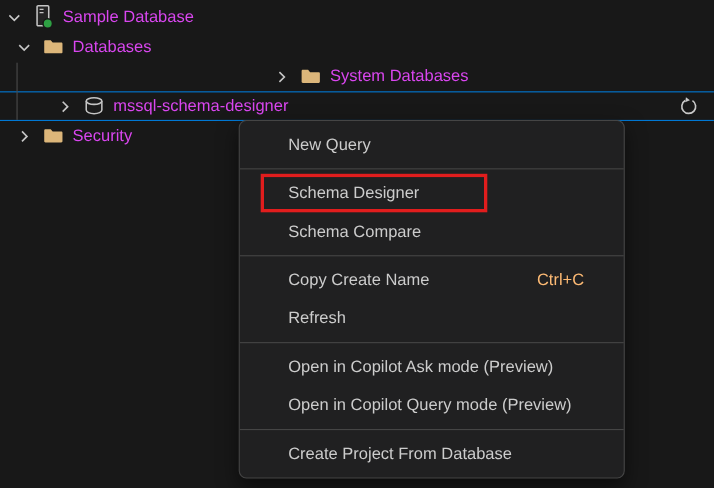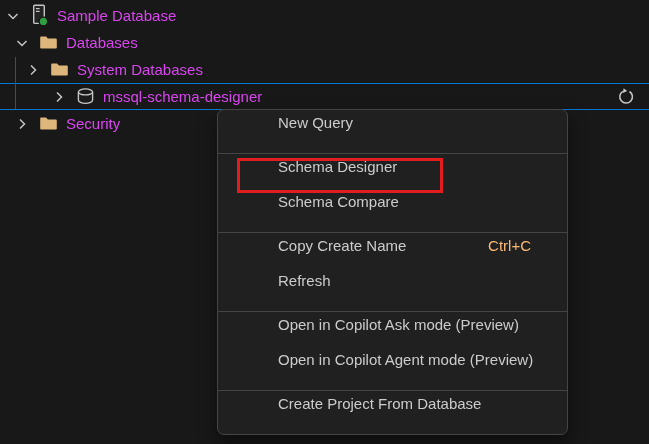--- a/index.html
+++ b/index.html
@@ -17,21 +17,21 @@
   
   .tree{position:absolute;top:2px;left:0;width:649px;}
   .tree-row{
     height:27px;width:100%;
     display:flex;align-items:center;
     font-size:15px;color:#d946ef;
     cursor:pointer;position:relative;
   }
   .tree-row.lvl0{padding-left:2px;}
   .tree-row.lvl1{padding-left:11px;}
-  .tree-row.lvl2{padding-left:22px;}
+  .tree-row.lvl2{padding-left:22px;justify-content:center;}
   .tree-row.focused{
     border-top:1px solid #0078d4;
     border-bottom:1px solid #0078d4;
     padding-left:48px;
   }
   .twisty{width:22px;height:27px;display:flex;align-items:center;justify-content:center;flex:0 0 22px;}
   .node-icon{width:22px;height:27px;display:flex;align-items:center;justify-content:center;flex:0 0 22px;margin-left:4px;}
   .tree-label{margin-left:7px;white-space:nowrap;}
   .row-action{margin-left:auto;margin-right:13px;width:20px;height:20px;display:flex;align-items:center;justify-content:center;border-radius:3px;}
   .indent-guide{
@@ -45,22 +45,22 @@
     background:#202021;
     border:1px solid #454545;
     border-radius:7px;
     padding:4px 0;
     box-shadow:0 8px 18px rgba(0,0,0,0.5);
     z-index:10;
     font-size:15px;
   }
   .menu-item{
     height:35px;
-    display:flex;justify-content:space-between;
-    padding:0 36px 0 60px;
+    display:flex;align-items:center;justify-content:space-between;
+    padding:0 36px 0 44px;
     color:#cccccc;cursor:pointer;position:relative;white-space:nowrap;
   }
   .menu-separator{height:1px;background:#454545;margin:4px 0;}
   .menu-shortcut{color:#fdba74;}
   .highlight-box{
     position:absolute;left:19px;top:0;width:206px;height:35px;
     border:3px solid #e11d1d;
     pointer-events:none;
   }
 
@@ -179,21 +179,21 @@
   <div class="menu-item">
     <span>Refresh</span>
   </div>
 
   <div class="menu-separator"></div>
 
   <div class="menu-item">
     <span>Open in Copilot Ask mode (Preview)</span>
   </div>
   <div class="menu-item">
-    <span>Open in Copilot Agent mode (Preview)</span>
+    <span>Open in Copilot Query mode (Preview)</span>
   </div>
 
   <div class="menu-separator"></div>
 
   <div class="menu-item">
     <span>Create Project From Database</span>
   </div>
 
 </div>
 

